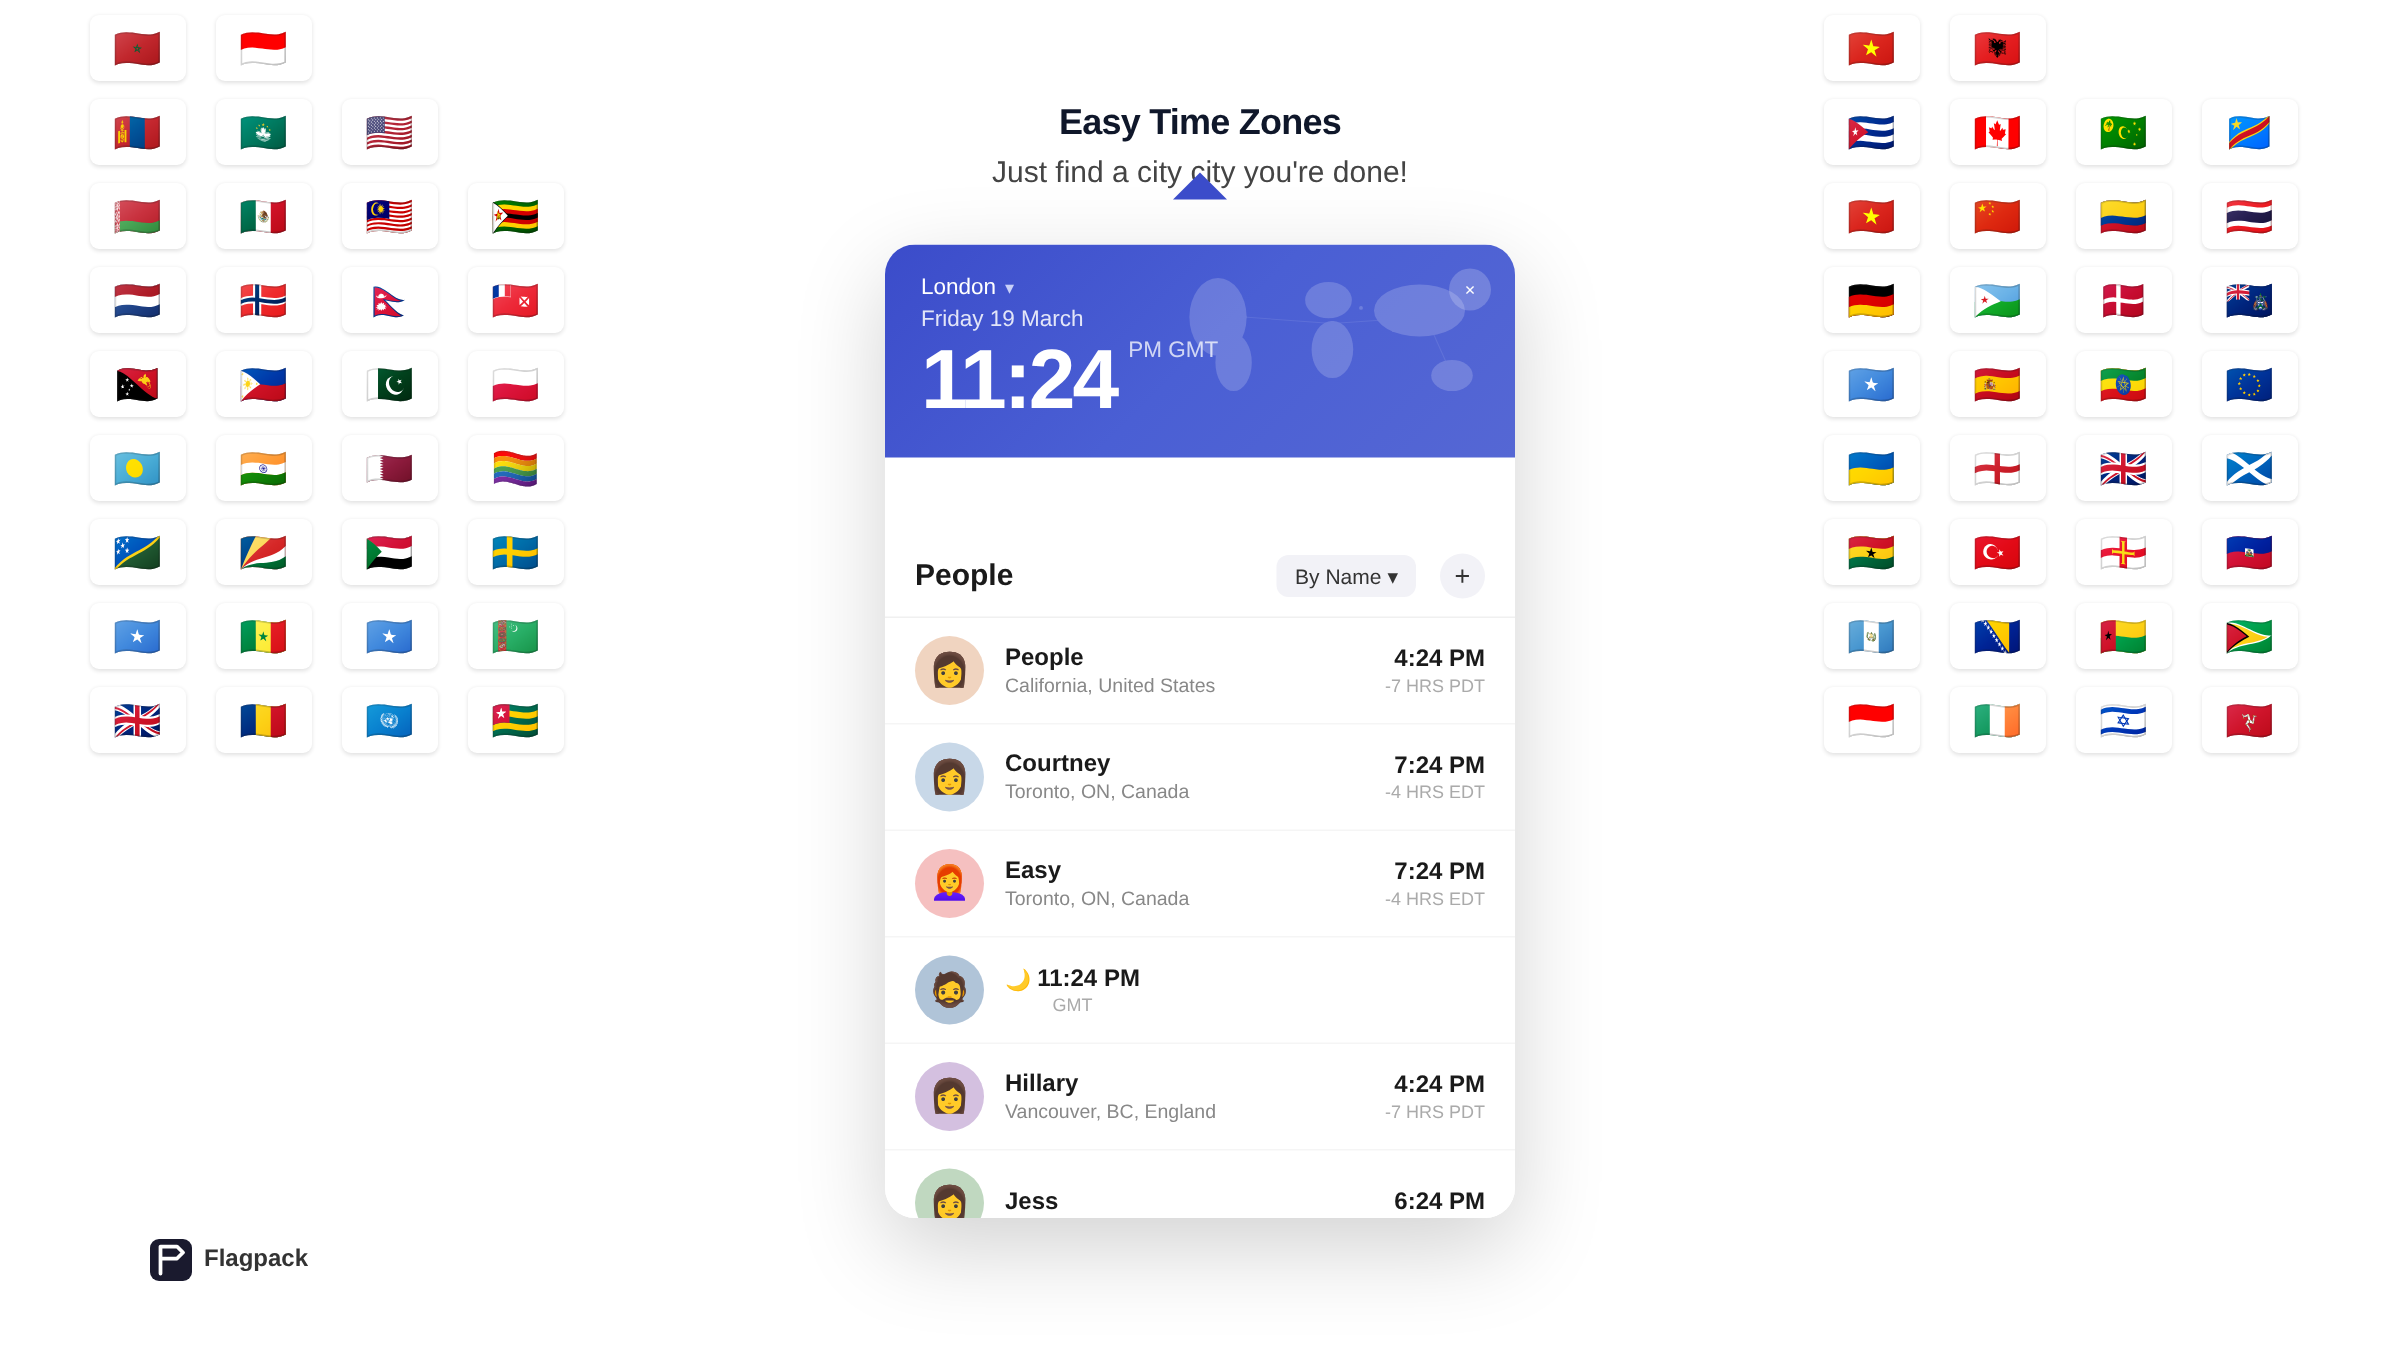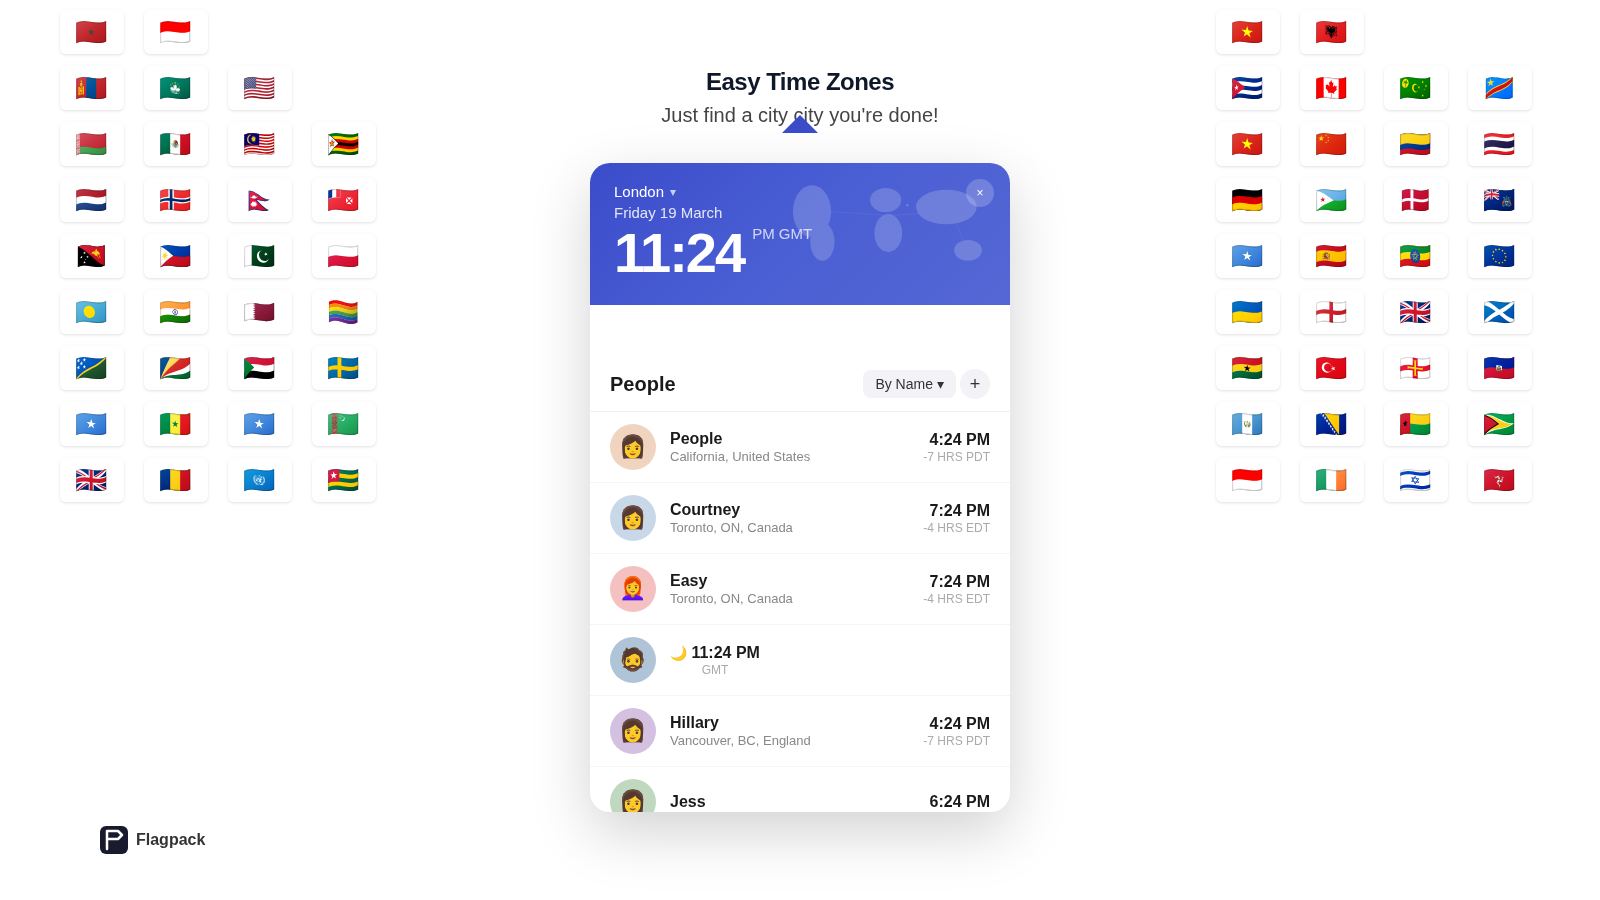--- a/index.html
+++ b/index.html
@@ -176,21 +176,21 @@
 
     .people-title {
       font-size: 20px;
       font-weight: 700;
       color: #1a1a1a;
     }
 
     .people-controls {
       display: flex;
       align-items: center;
-      gap: 4px;
+      gap: 16px;
     }
 
     .by-name-btn {
       display: flex;
       align-items: center;
       gap: 4px;
       background: #f2f2f7;
       border: none;
       border-radius: 8px;
       padding: 6px 12px;

